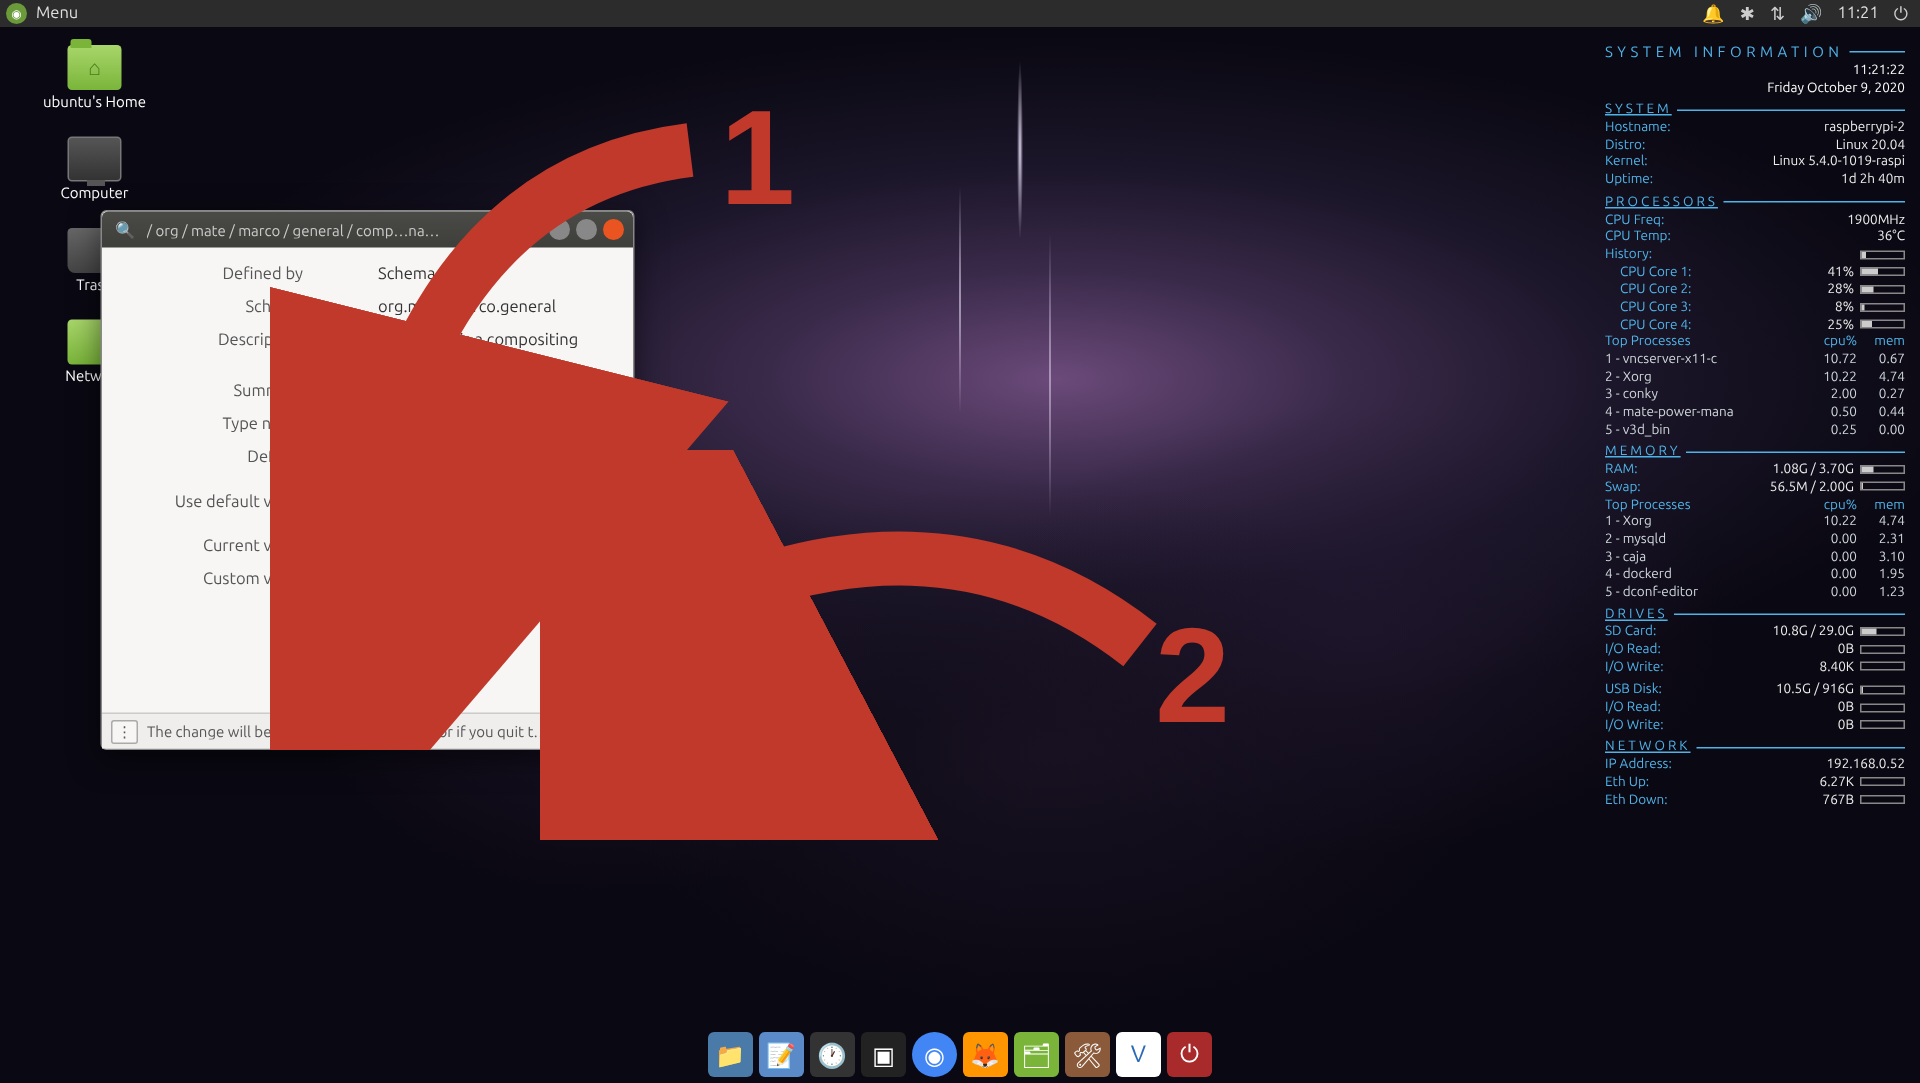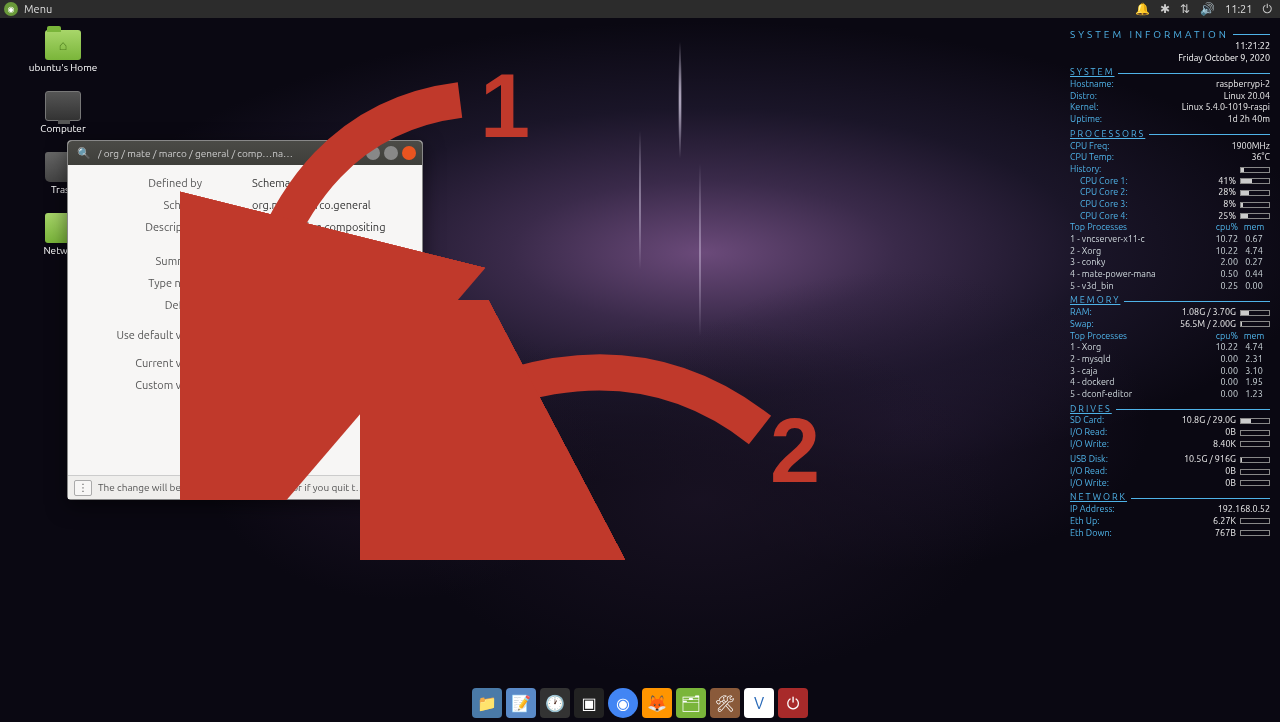--- a/index.html
+++ b/index.html
@@ -94,21 +94,21 @@
 .conky .sect { color: #4fb3e8; letter-spacing: 2px; font-size: 9px; margin-top: 3px; display: flex; align-items: center; gap: 4px; text-decoration: underline; }
 .conky .sect::after { content: ""; flex: 1; height: 1px; background: #4fb3e8; }
 .conky .line { display: flex; }
 .conky .line .k { color: #4fb3e8; }
 .conky .line .v { margin-left: auto; color: #eee; text-align: left; }
 .conky .bar { width: 30px; height: 6px; border: 1px solid #888; margin-left: 4px; display: inline-block; position: relative; vertical-align: middle; }
 .conky .bar i { position: absolute; left: 0; top: 0; bottom: 0; background: #ccc; }
 .conky .cols { display: flex; }
 .conky .cols span:nth-child(1){ flex:1; } 
 .conky .cols span:nth-child(2){ width:36px; text-align:right; }
-.conky .cols span:nth-child(3){ width:32px; text-align:center; }
+.conky .cols span:nth-child(3){ width:32px; text-align:right; }
 
 
 .annot { position: absolute; z-index: 60; pointer-events: none; }
 .annot-num { font-size: 90px; font-weight: 900; color: #c0392b; font-family: Arial, sans-serif; }
 .arrow-svg { position: absolute; }
 
 
 .dock {
   position: absolute; bottom: 0; left: 50%; transform: translateX(-50%);
   height: 38px; display: flex; align-items: center; gap: 4px; padding: 4px 8px;

